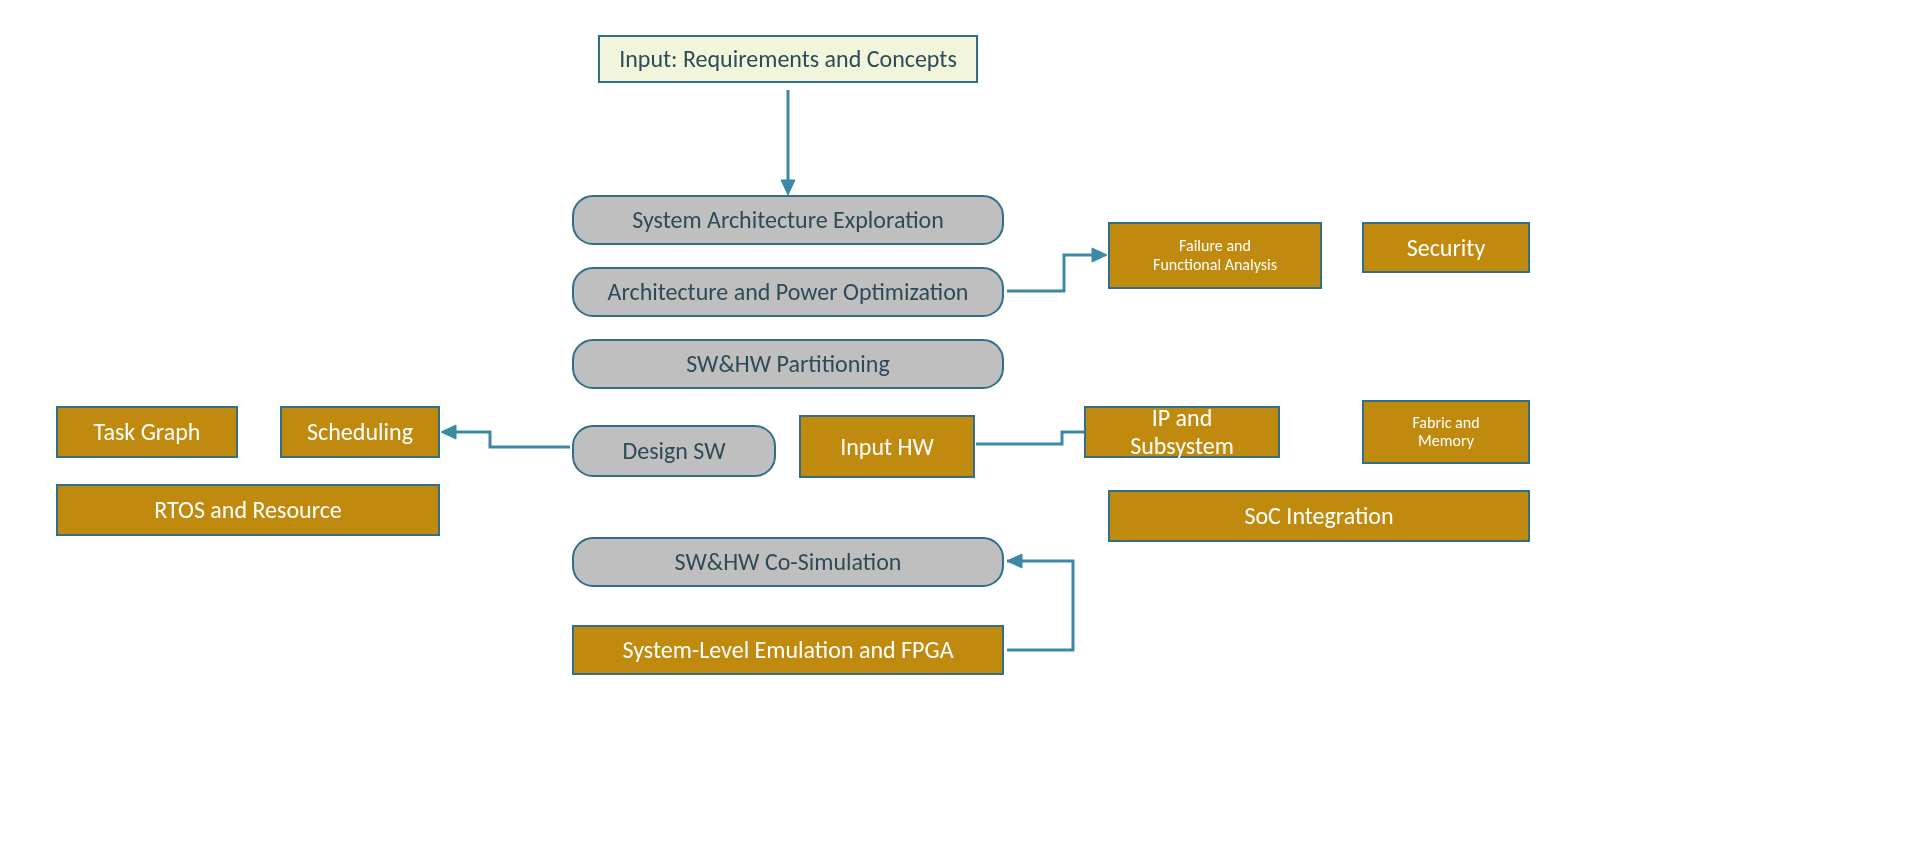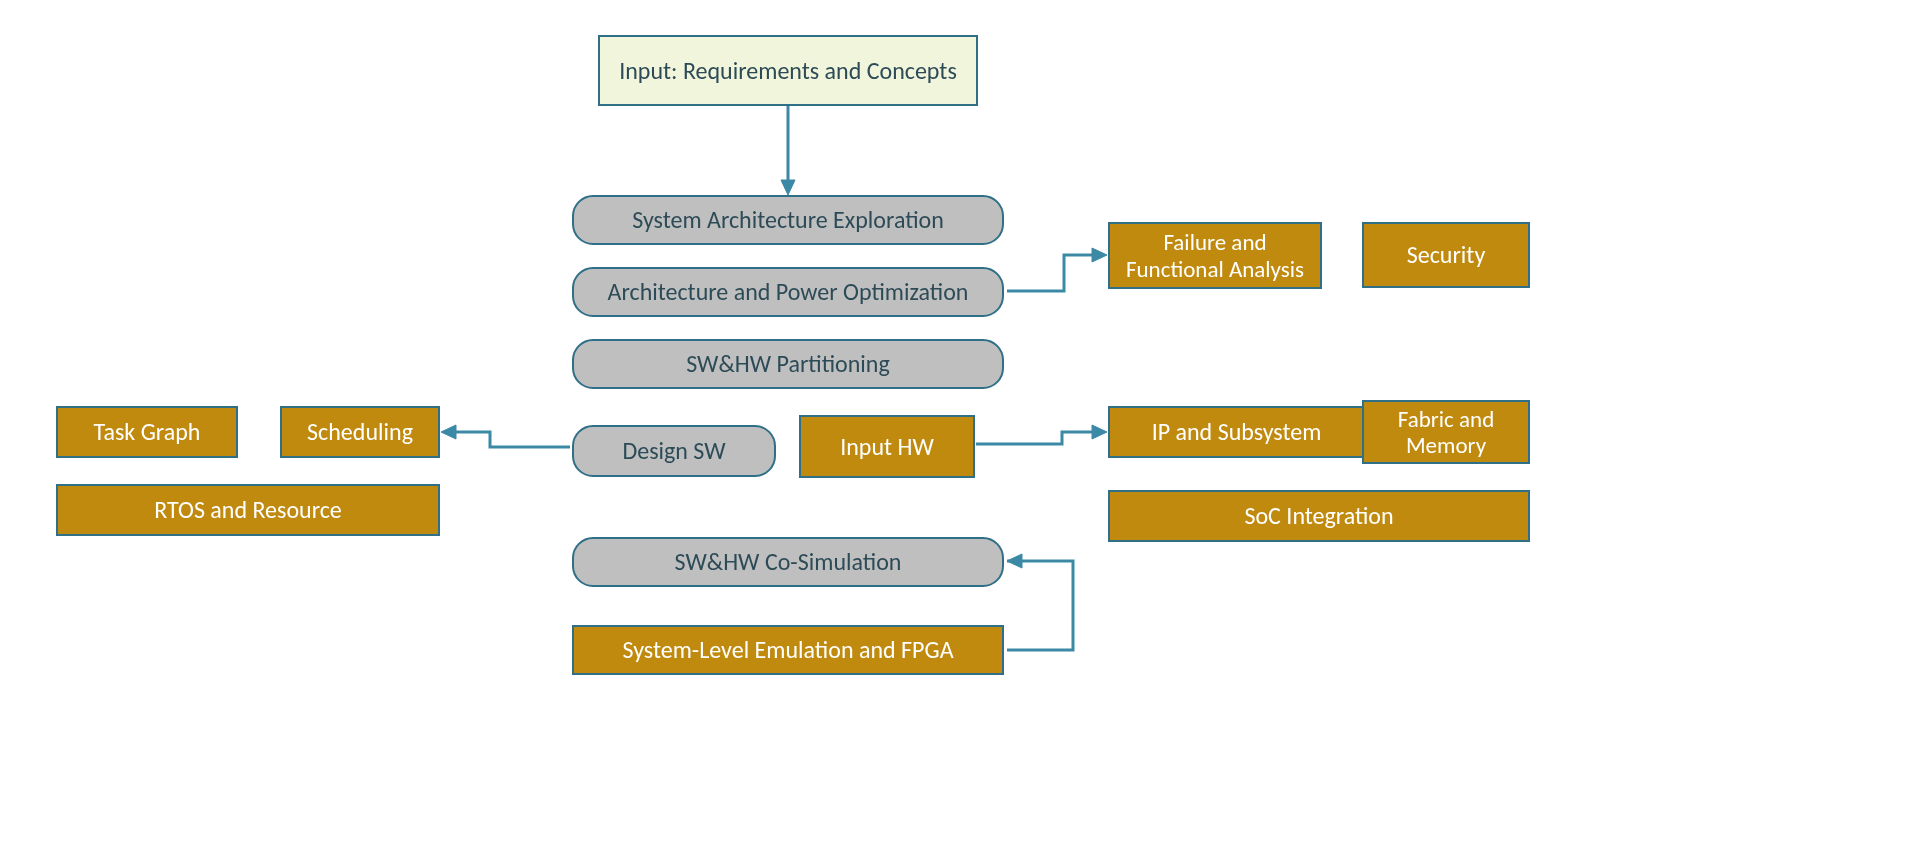--- a/index.html
+++ b/index.html
@@ -1,21 +1,21 @@
 <!DOCTYPE html>
 <html><head>
 <meta charset="utf-8">
 <style>
   html,body{margin:0;padding:0;width:1920px;height:848px;background:#fff;font-family:Calibri,"Segoe UI",Arial,sans-serif;}
   .stage{position:relative;width:1920px;height:848px;}
   .box{position:absolute;border:2px solid #2f6f87;display:flex;align-items:center;justify-content:center;text-align:center;box-sizing:border-box;line-height:1.15;}
   .green{background:#f1f5db;color:#2d4b57;font-size:24px;padding:0 12px;}
   .grey{background:#bfbfbf;color:#2d4b57;font-size:24px;padding:0 12px;border-radius:21px;}
   .gold{background:#c08a0f;color:#fff;font-size:24px;padding:0 12px;}
-  .gold.two{font-size:23px;text-align:center;}
+  .gold.two{font-size:16px;text-align:center;}
   .caption{position:absolute;color:#e3141a;font-family:Arial,Helvetica,sans-serif;font-size:32px;}
   svg.connectors{position:absolute;left:0;top:0;width:1920px;height:848px;pointer-events:none;}
   svg.connectors line, svg.connectors polyline{stroke:#3c89a5;stroke-width:3;fill:none;}
   svg.connectors polygon{fill:#3c89a5;stroke:#3c89a5;stroke-width:1;}
 </style>
 </head>
 <body>
 
 <div class="stage">
 
@@ -30,21 +30,21 @@
     <polyline points="570,447 490,447 490,432 453,432"></polyline>
     <polygon points="441,432 456,425 456,439"></polygon>
 
     <polyline points="976,444 1062,444 1062,432 1095,432"></polyline>
     <polygon points="1107,432 1092,425 1092,439"></polygon>
 
     <polyline points="1007,561 1073,561 1073,650 1007,650"></polyline>
     <polygon points="1007,561 1022,554 1022,568"></polygon>
   </svg>
 
-  <div class="box green" style="left:598px;top:35px;width:380px;height:71px">
+  <div class="box green" style="left:598px;top:35px;width:380px;height:48px">
       <span>Input: Requirements and Concepts</span>
     </div>
   <div class="box grey" style="left:572px;top:195px;width:432px;height:50px">
       <span>System Architecture Exploration</span>
     </div>
   <div class="box grey" style="left:572px;top:267px;width:432px;height:50px">
       <span>Architecture and Power Optimization</span>
     </div>
   <div class="box grey" style="left:572px;top:339px;width:432px;height:50px">
       <span>SW&amp;HW Partitioning</span>
@@ -57,35 +57,35 @@
     </div>
   <div class="box grey" style="left:572px;top:537px;width:432px;height:50px">
       <span>SW&amp;HW Co-Simulation</span>
     </div>
   <div class="box gold" style="left:572px;top:625px;width:432px;height:50px">
       <span>System-Level Emulation and FPGA</span>
     </div>
 
   <div class="box gold two" style="left:1108px;top:222px;width:214px;height:67px;white-space:pre-line"><span>Failure and
 Functional Analysis</span></div>
-  <div class="box gold" style="left:1362px;top:222px;width:168px;height:66px">
+  <div class="box gold" style="left:1362px;top:222px;width:168px;height:51px">
       <span>Security</span>
     </div>
 
   <div class="box gold" style="left:280px;top:406px;width:160px;height:52px">
       <span>Scheduling</span>
     </div>
   <div class="box gold" style="left:56px;top:406px;width:182px;height:52px">
       <span>Task Graph</span>
     </div>
   <div class="box gold" style="left:56px;top:484px;width:384px;height:52px">
       <span>RTOS and Resource</span>
     </div>
 
-  <div class="box gold" style="left:1108px;top:406px;width:257px;height:52px">
+  <div class="box gold" style="left:1084px;top:406px;width:196px;height:52px">
       <span>IP and Subsystem</span>
     </div>
   <div class="box gold two" style="left:1362px;top:400px;width:168px;height:64px;white-space:pre-line"><span>Fabric and
 Memory</span></div>
   <div class="box gold" style="left:1108px;top:490px;width:422px;height:52px">
       <span>SoC Integration</span>
     </div>
 
 </div>
 

